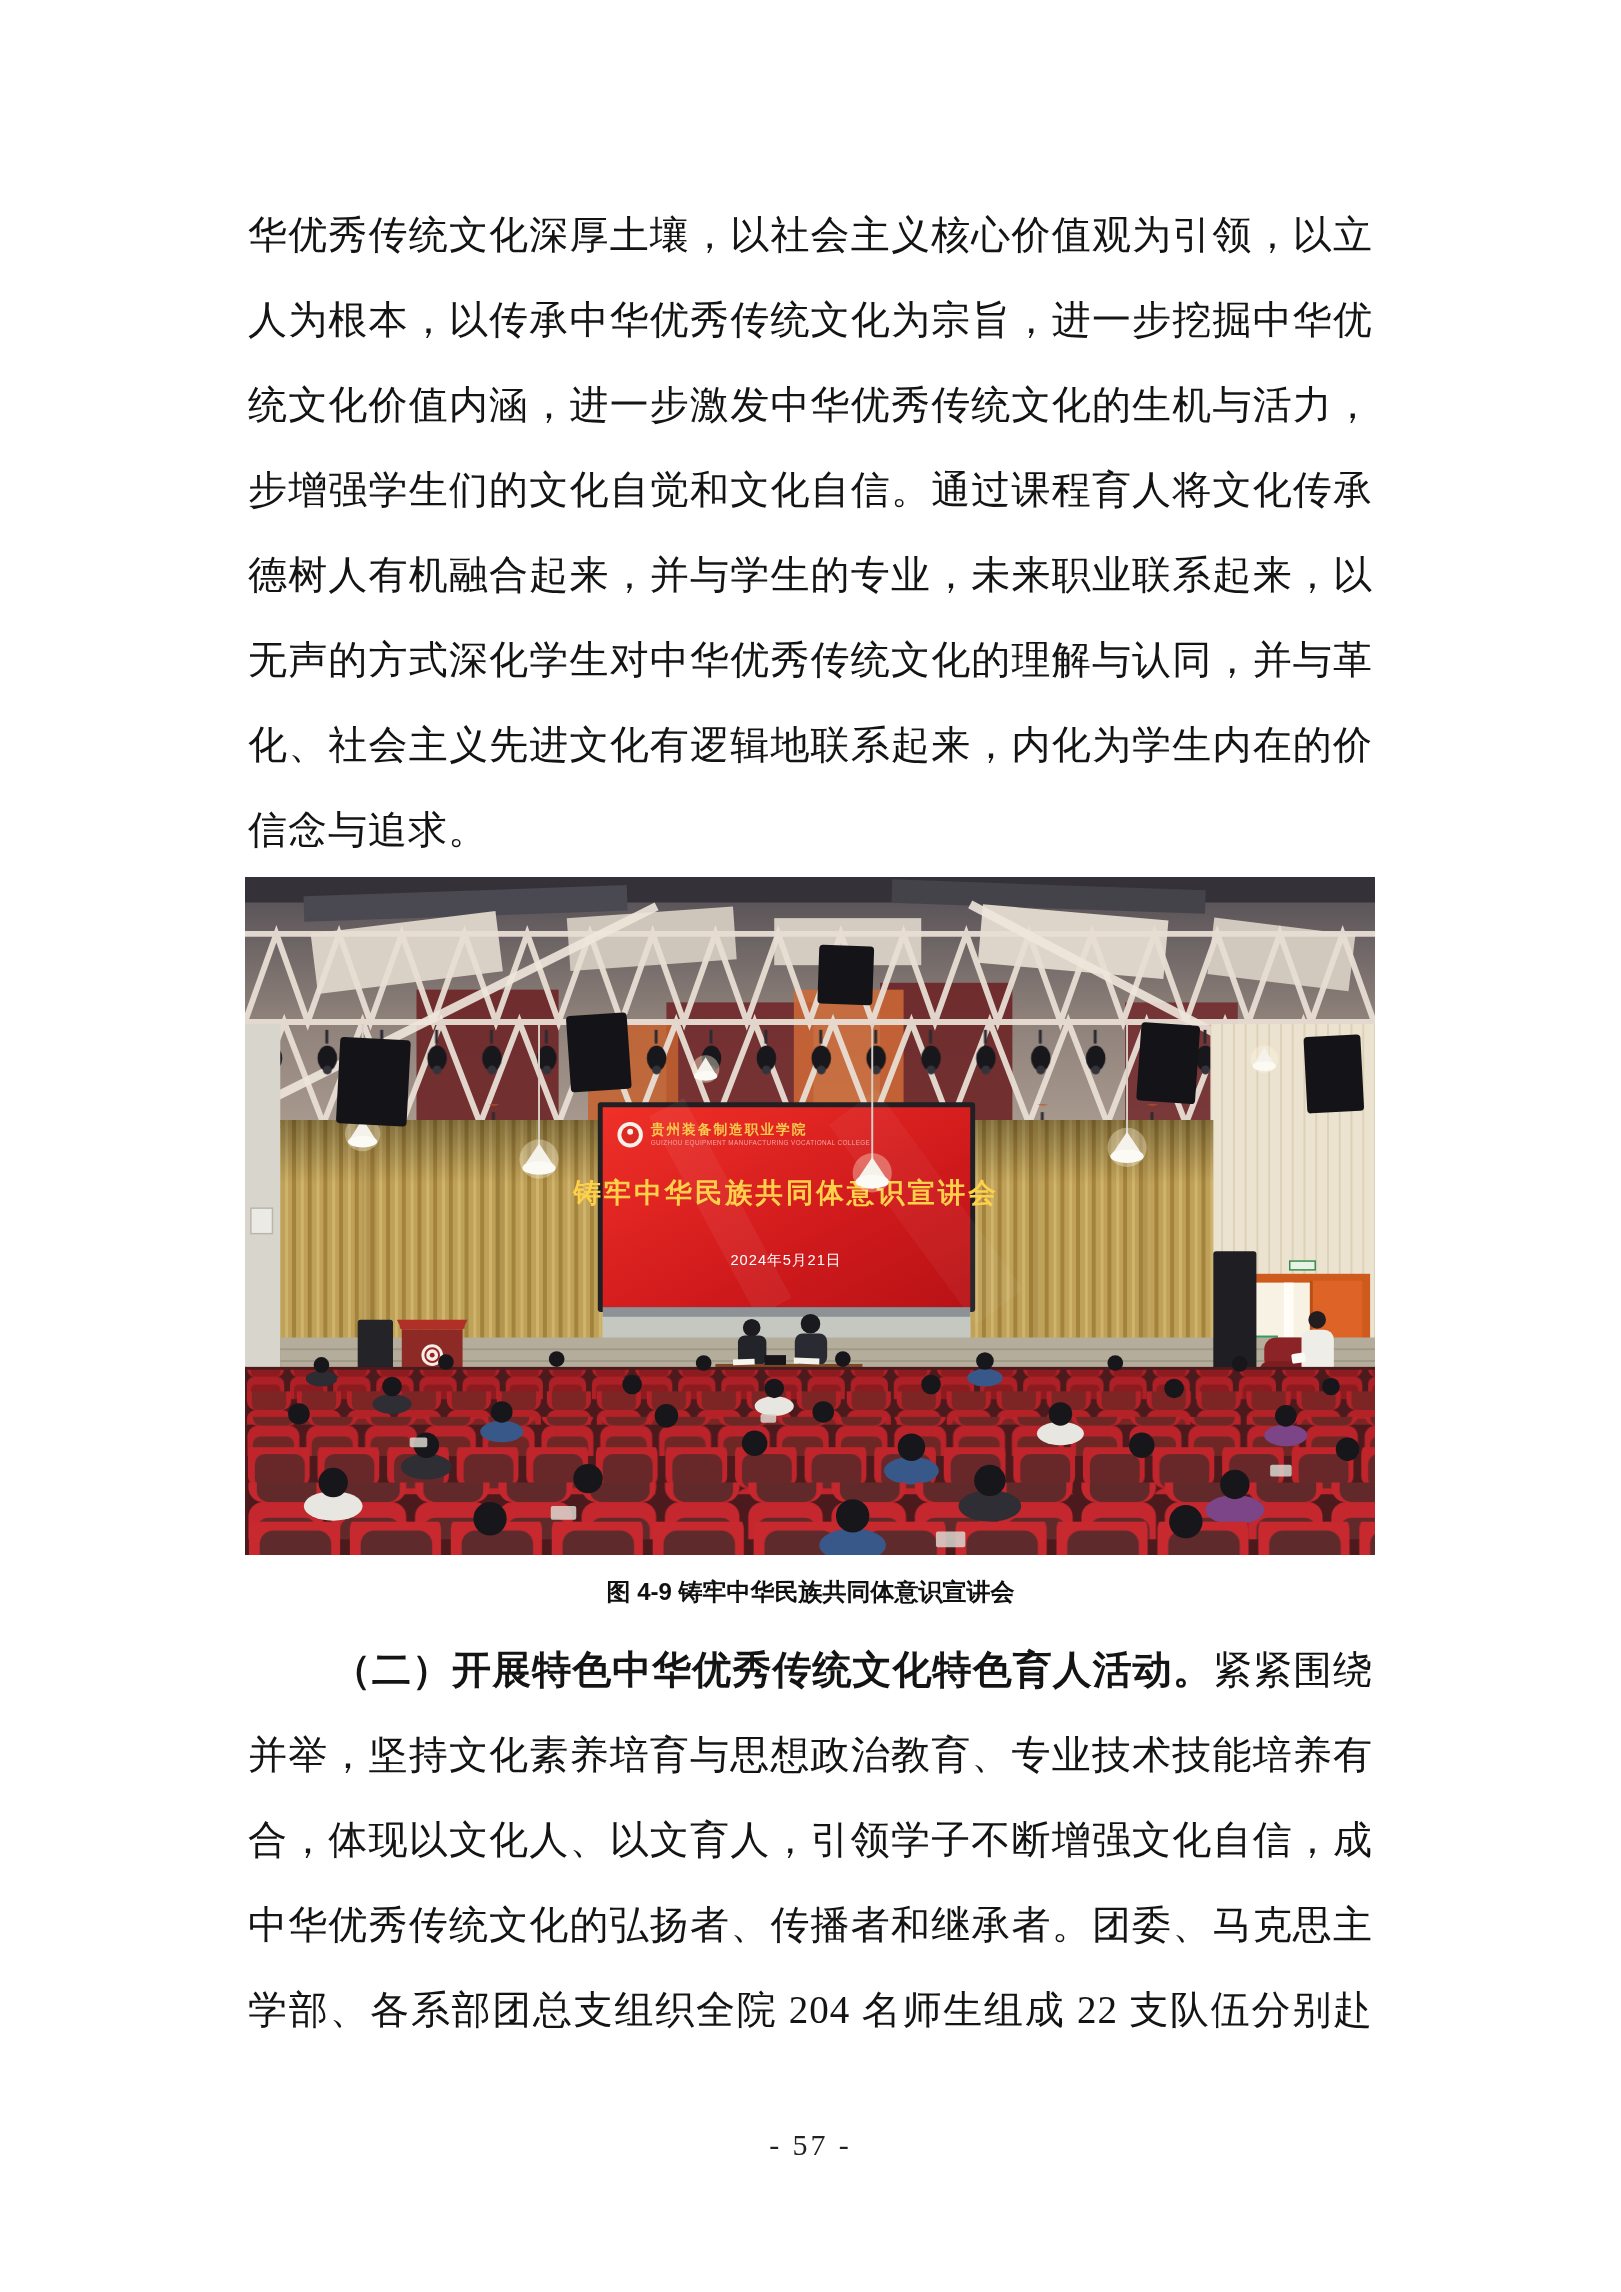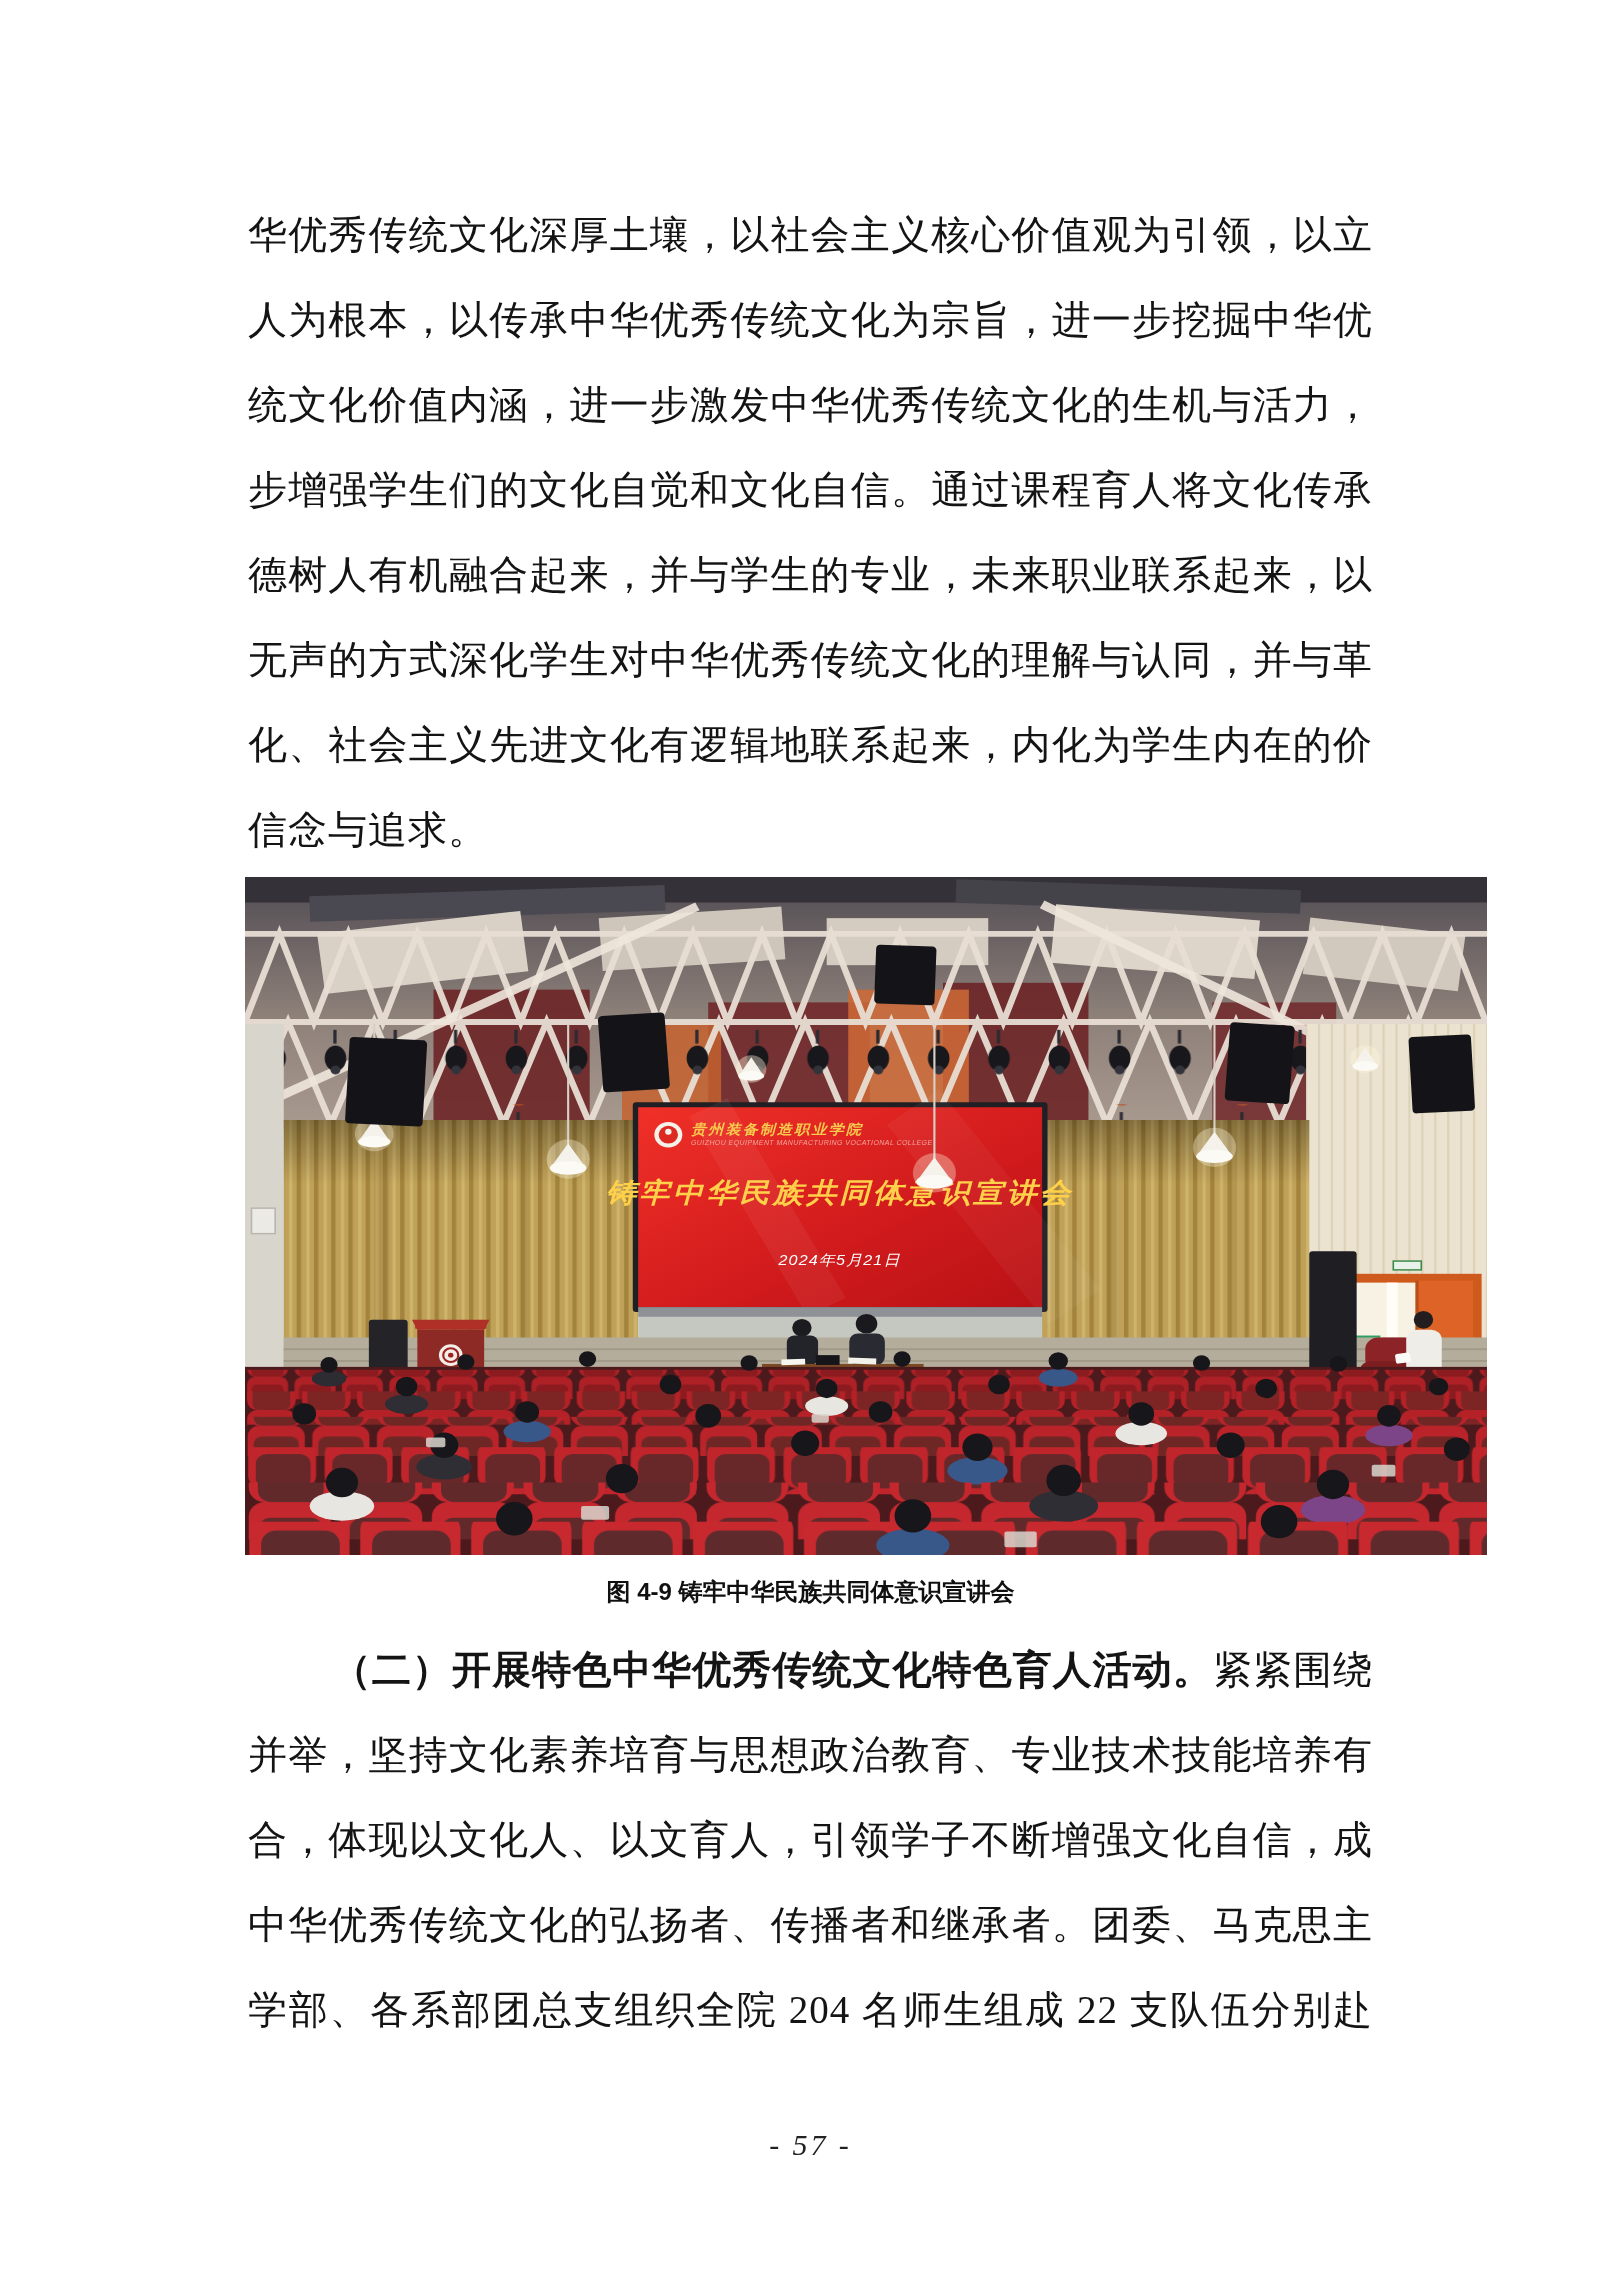--- a/index.html
+++ b/index.html
@@ -10,30 +10,30 @@
   }
   .textblock{position:absolute;left:248px;width:1125px;}
   .bline{
     height:85px;line-height:85px;font-size:39px;
     text-align:justify;text-align-last:justify;
     letter-spacing:1px;white-space:normal;overflow:hidden;
   }
   .bline.lastleft{text-align:left;text-align-last:left;}
   .bline .lead-bold{font-weight:700;}
   .indent2{text-indent:84px;}
-  .figure{position:absolute;left:245px;top:877px;width:1242px;height:678px;font-style:italic;}
+  .figure{position:absolute;left:245px;top:877px;width:1130px;height:678px;}
   .figure svg{display:block;width:100%;height:100%;}
   .caption{
     position:absolute;left:248px;top:1564px;width:1125px;height:55px;
     line-height:55px;text-align:center;font-size:24px;font-weight:700;
     font-family:"Liberation Sans","DejaVu Sans",sans-serif;color:#101010;
   }
   .pagenum{
     position:absolute;left:0;top:2123px;width:1621px;height:43px;
-    line-height:43px;text-align:center;font-size:30px;letter-spacing:2.9px;color:#222;font-style:italic;
+    line-height:43px;text-align:center;font-size:30px;letter-spacing:2.9px;color:#222;
   }
   .scr-title{font-family:"Liberation Sans","DejaVu Sans",sans-serif;font-weight:700;}
   .scr-small{font-family:"Liberation Sans","DejaVu Sans",sans-serif;}
 </style>
 </head>
 <body>
 
 <div class="page">
 
   <div class="textblock" style="top:192px;">

